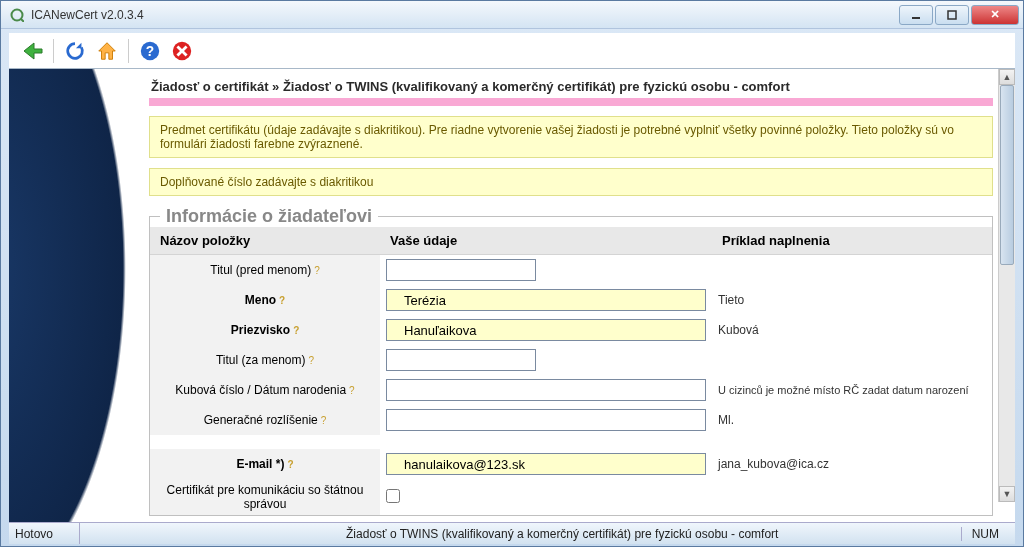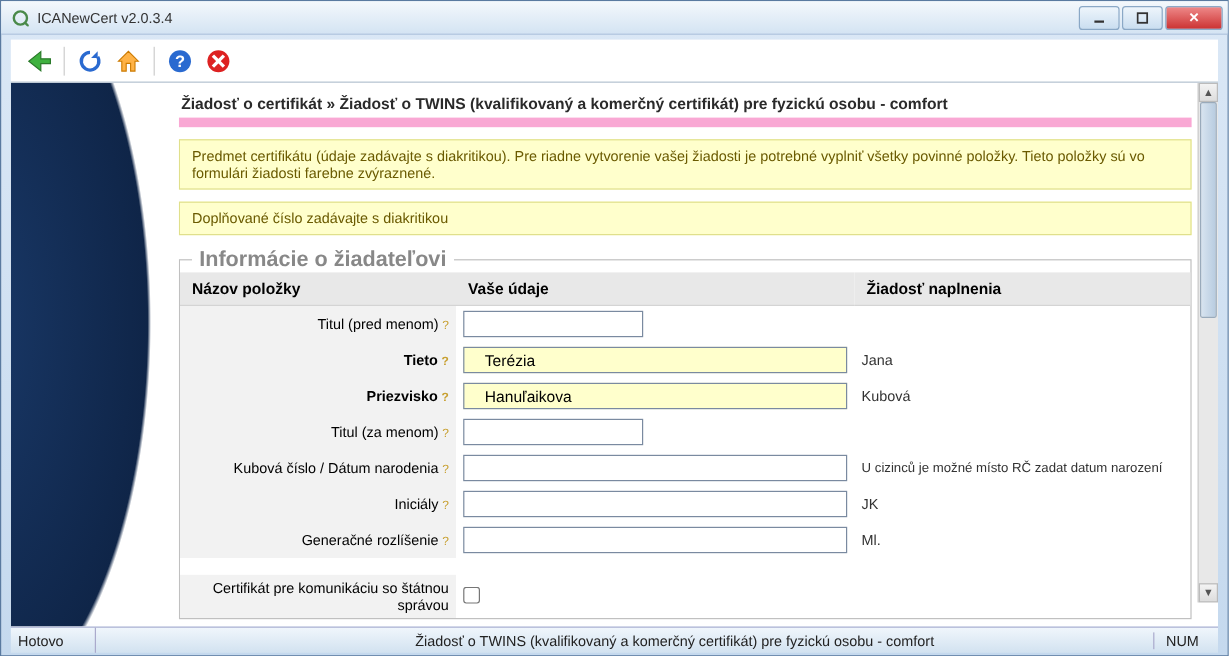--- a/index.html
+++ b/index.html
@@ -128,21 +128,21 @@
   .grid th {
     background:#e8e8e8; text-align:left;
     font-size:13px; font-weight:bold; padding:6px 10px;
     border-bottom:1px solid #d4d4d4;
   }
   .grid td {
     padding: 4px 6px;
     vertical-align:middle;
   }
   .grid td.label {
-    text-align:right; width:230px;
+    text-align:center; width:230px;
     background:#f2f2f2;
     font-size:12px;
   }
   .grid td.label.req { font-weight:bold; }
   .qmark { color:#c8a030; font-size:10px; margin-left:3px;}
   .grid td.input { width:330px; }
   .grid td.example { color:#333; font-size:12px; }
   input[type=text] {
     border:1px solid #7a8aa0;
     height:22px; padding:2px 17px;
@@ -240,60 +240,60 @@
       <div class="notice">Predmet certifikátu (údaje zadávajte s diakritikou). Pre riadne vytvorenie vašej žiadosti je potrebné vyplniť všetky povinné položky. Tieto položky sú vo formulári žiadosti farebne zvýraznené.</div>
       <div class="notice">Doplňované číslo zadávajte s diakritikou</div>
 
       <fieldset class="info">
         <legend>Informácie o žiadateľovi</legend>
         <table class="grid">
           <tbody>
               <tr>
             <th>Názov položky</th>
             <th>Vaše údaje</th>
-            <th>Žiadosť naplnenia</th>
+            <th>Príklad naplnenia</th>
           </tr>
           <tr>
             <td class="label"><span>Titul (pred menom)</span><span class="qmark">?</span></td>
             <td class="input"><input type="text" class="short" value="" style=""></td>
             <td class="example"></td>
           </tr>
           <tr>
-            <td class="label req"><span>Tieto</span><span class="qmark">?</span></td>
+            <td class="label req"><span>Meno</span><span class="qmark">?</span></td>
             <td class="input"><input type="text" class="long req" value="Terézia" style=""></td>
-            <td class="example">Jana</td>
+            <td class="example">Tieto</td>
           </tr>
           <tr>
             <td class="label req"><span>Priezvisko</span><span class="qmark">?</span></td>
             <td class="input"><input type="text" class="long req" value="Hanuľaikova" style=""></td>
             <td class="example">Kubová</td>
           </tr>
           <tr>
             <td class="label"><span>Titul (za menom)</span><span class="qmark">?</span></td>
             <td class="input"><input type="text" class="short" value="" style=""></td>
             <td class="example"></td>
           </tr>
           <tr>
             <td class="label"><span>Kubová číslo / Dátum narodenia</span><span class="qmark">?</span></td>
             <td class="input"><input type="text" class="long" value="" style=""></td>
             <td class="example" style="font-size:11px">U cizinců je možné místo RČ zadat datum narození</td>
           </tr>
           <tr>
-            <td class="label"><span>Iniciály</span><span class="qmark">?</span></td>
-            <td class="input"><input type="text" class="long" value="" style=""></td>
-            <td class="example">JK</td>
-          </tr>
-          <tr>
             <td class="label"><span>Generačné rozlíšenie</span><span class="qmark">?</span></td>
             <td class="input"><input type="text" class="long" value="" style=""></td>
             <td class="example">Ml.</td>
           </tr>
           <tr>
                 <td colspan="3" style="height:14px"></td>
               </tr>
+          <tr>
+            <td class="label req"><span>E-mail *)</span><span class="qmark">?</span></td>
+            <td class="input"><input type="text" class="long req" value="hanulaikova@123.sk" style=""></td>
+            <td class="example">jana_kubova@ica.cz</td>
+          </tr>
           <tr>
             <td class="label">Certifikát pre komunikáciu so štátnou správou</td>
             <td class="input"><input type="checkbox" style=""></td>
             <td class="example"></td>
           </tr>
         </tbody>
           </table>
       </fieldset>
     </div>
 

